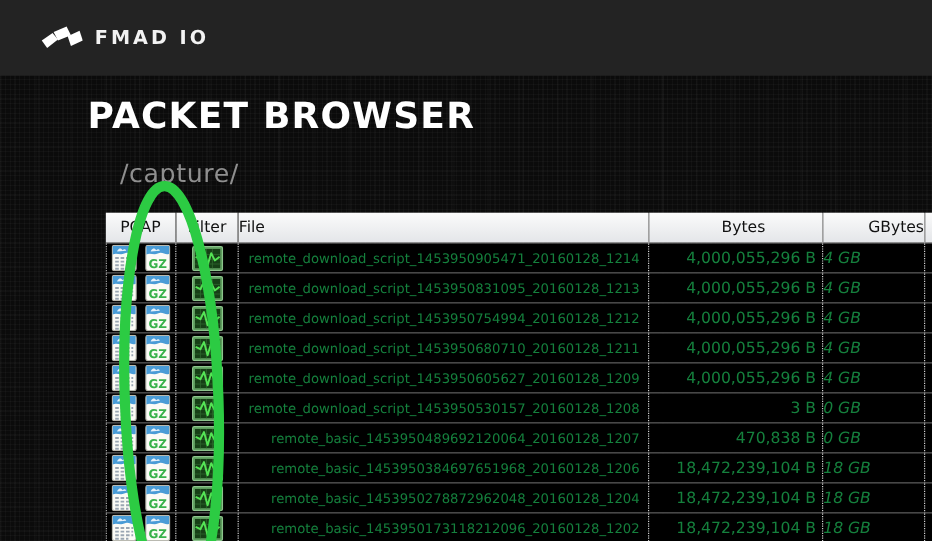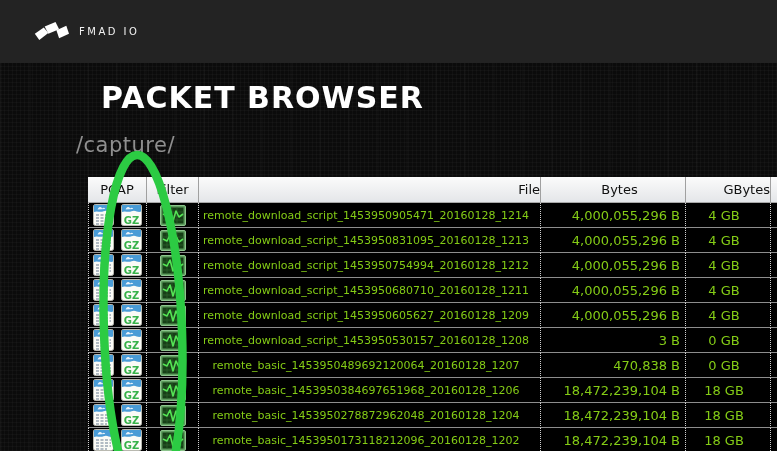--- a/index.html
+++ b/index.html
@@ -12,59 +12,59 @@
       repeating-linear-gradient(90deg, rgba(255,255,255,0.028) 0 1px, transparent 1px 4px),
       repeating-linear-gradient(90deg, rgba(255,255,255,0.016) 0 2px, transparent 2px 29px);
   }
   .topbar{
     position:absolute;left:0;top:0;width:777px;height:63px;
     background:#232323;display:flex;align-items:center;
   }
   .logo{display:flex;align-items:center;margin-left:33px;}
   .logo svg{display:block;}
   .brand{
-    color:#f2f2f2;font-size:10px;font-weight:normal;letter-spacing:2.5px;
+    color:#f2f2f2;font-size:16px;font-weight:bold;letter-spacing:2.5px;
     margin-left:10px;
   }
   .page-title{
-    position:absolute;left:101px;top:80px;margin:0;
+    position:absolute;left:73px;top:80px;margin:0;
     color:#ffffff;font-size:30px;font-weight:bold;letter-spacing:1px;
   }
   .path-label{
-    position:absolute;left:76px;top:133px;
+    position:absolute;left:100px;top:133px;
     color:#8f8f8f;font-size:21px;letter-spacing:0.5px;
   }
   .table-wrap{
     position:absolute;left:88px;top:177px;width:689px;height:274px;overflow:hidden;
   }
   table.file-table{
     border-collapse:separate;border-spacing:0;table-layout:fixed;width:727px;
   }
   .file-table th{
     background:linear-gradient(#fbfbfb,#e4e6e9);
     color:#111;font-size:13px;font-weight:normal;height:25px;
     border-bottom:1px solid #a8a8a8;padding:0;white-space:nowrap;overflow:hidden;
   }
   .file-table th + th{border-left:1px solid #a0a0a0;}
   .file-table th.h-pcap,.file-table th.h-filter{text-align:center;}
-  .file-table th.h-file{text-align:right;padding-left:10px;}
+  .file-table th.h-file{text-align:left;padding-left:0;}
   .file-table th.h-bytes{text-align:center;padding-left:13px;}
   .file-table th.h-gbytes{text-align:right;padding-left:20px;}
   .file-table td{
-    background:#000;color:#84cc16;font-size:13px;height:24px;
+    background:#000;color:#15803d;font-size:13px;height:24px;
     border-bottom:1px solid #8d8d8d;padding:0;
     white-space:nowrap;overflow:hidden;vertical-align:middle;
   }
   .file-table td:first-child{border-left:1px dotted #cfcfcf;}
   .file-table td + td{border-left:1px dotted #cfcfcf;}
   td.c-pcap{text-align:center;}
   td.c-filter{text-align:center;}
-  td.c-file{text-align:center;padding-right:7px;font-size:11px;}
+  td.c-file{text-align:right;padding-right:7px;font-size:11px;}
   td.c-bytes{text-align:right;padding-right:5px;}
-  td.c-gbytes{text-align:center;padding-right:8px;}
+  td.c-gbytes{text-align:left;padding-right:8px;font-style:italic;}
   .icon{display:inline-block;vertical-align:middle;line-height:0;cursor:pointer;}
   td.c-pcap .icon + .icon{margin-left:2px;}
   .annotation-svg{position:absolute;left:90px;top:148px;pointer-events:none;}
 </style>
 </head>
 <body>
 
 <div class="screen">
 
   <div class="topbar">

